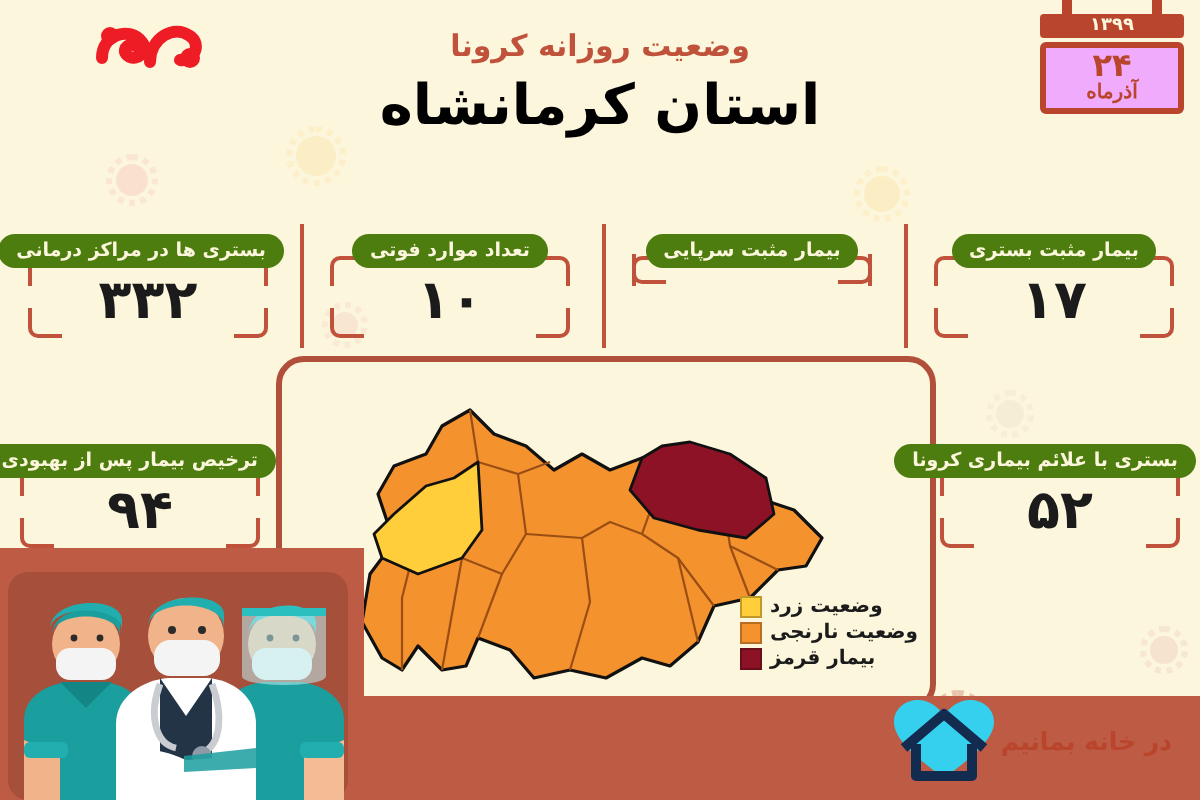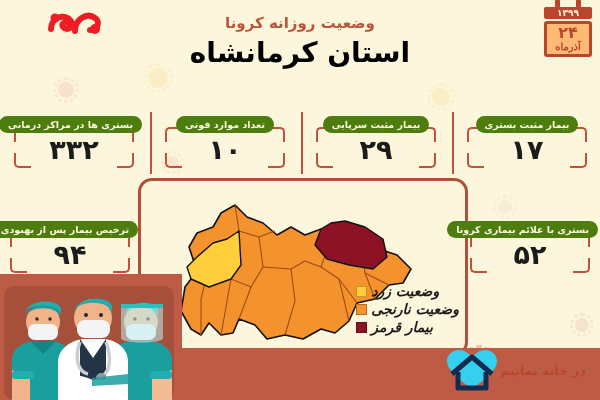--- a/index.html
+++ b/index.html
@@ -20,26 +20,26 @@
   #logo{position:absolute;left:14px;top:8px;width:122px;text-align:center;}
   #logo .mark{height:30px;display:flex;align-items:center;justify-content:center;}
   #logo .cap{font-size:10.5px;font-weight:bold;color:#1b1b1b;margin-top:2px;letter-spacing:-.2px;}
 
   
   #title-wrap{position:absolute;top:14px;left:0;right:0;text-align:center;pointer-events:none;}
   #sub-title{font-size:15px;font-weight:bold;color:#C0513B;letter-spacing:1px;}
   #main-title{font-size:28px;font-weight:bold;color:#000000;margin-top:4px;letter-spacing:-.5px;}
 
   
-  #date-badge{position:absolute;right:8px;top:0px;width:48px;text-align:center;}
+  #date-badge{position:absolute;right:8px;top:0px;width:72px;text-align:center;}
   #date-badge .rings{display:flex;justify-content:space-between;padding:0 11px;}
   #date-badge .rings i{display:block;width:5px;height:7px;background:#B9452C;}
   #date-badge .year{background:#B9452C;color:#FCF6DC;font-size:9px;font-weight:bold;
       padding:1px 0;border-radius:2px;}
-  #date-badge .body{margin-top:2px;border:3px solid #B9452C;border-radius:3px;background:#fdba74;padding:1px 0 2px;}
+  #date-badge .body{margin-top:2px;border:3px solid #B9452C;border-radius:3px;background:#f0abfc;padding:1px 0 2px;}
   #date-badge .day{font-size:16px;font-weight:bold;color:#B9452C;line-height:1;}
   #date-badge .month{font-size:10px;font-weight:bold;color:#B9452C;line-height:1.1;font-family:Liberation Serif, serif;}
 
   
   .stat{position:absolute;width:136px;text-align:center;}
   .stat .pill{display:inline-block;background:#4d7c0f;color:#FCF6DC;font-size:9.5px;font-weight:bold;
       border-radius:9px;padding:3px 9px;white-space:nowrap;position:relative;z-index:3;}
   .stat .frame{position:relative;margin-top:-8px;padding:11px 6px 5px;}
   .stat .frame .num{font-size:27px;font-weight:bold;color:#1b1b1b;line-height:1;}
   .stat .frame .c{position:absolute;width:15px;height:13px;border:2.5px solid #C0513B;}
@@ -51,21 +51,21 @@
 
   
   #map-panel{position:absolute;left:138px;top:178px;width:324px;height:172px;
      border:3px solid #B1503A;border-radius:14px;background:#FCF6DC;overflow:hidden;}
   #map-svg{position:absolute;left:-6px;top:2px;}
 
   
   #legend{position:absolute;right:6px;bottom:16px;z-index:4;}
   #legend .row{display:flex;align-items:center;justify-content:flex-end;gap:4px;margin-bottom:2px;}
   #legend .sw{width:9px;height:9px;display:block;border:.5px solid rgba(0,0,0,.25);}
-  #legend .lb{font-size:14px;color:#1b1b1b;font-weight:bold;white-space:nowrap;font-style:italic;}
+  #legend .lb{font-size:10px;color:#1b1b1b;font-weight:bold;white-space:nowrap;}
 
   
   #banner{position:absolute;left:0;bottom:0;width:600px;height:52px;background:#BE5B44;}
   #stay-home{position:absolute;right:14px;bottom:8px;display:flex;align-items:center;gap:0;}
   #stay-home .txt{font-size:12.5px;font-weight:bold;color:#B9452C;}
 
   
   #doctors{position:absolute;left:0;bottom:0;width:182px;height:126px;overflow:hidden;}
 </style>
 </head>
@@ -135,21 +135,20 @@
   </div>
   <span class="vdiv" style="left:301px;"></span>
 
   <div class="stat" style="left:308px;top:113px;">
     <div class="pill">بیمار مثبت سرپایی</div>
     <div class="frame">
       <span class="c tl"></span>
         <span class="c tr"></span>
         <span class="c bl"></span>
         <span class="c br"></span>
-      <div class="num">۲۹</div>
     </div>
   </div>
   <span class="vdiv" style="left:452px;"></span>
 
   <div class="stat" style="left:459px;top:113px;">
     <div class="pill">بیمار مثبت بستری</div>
     <div class="frame">
       <span class="c tl"></span>
         <span class="c tr"></span>
         <span class="c bl"></span>

